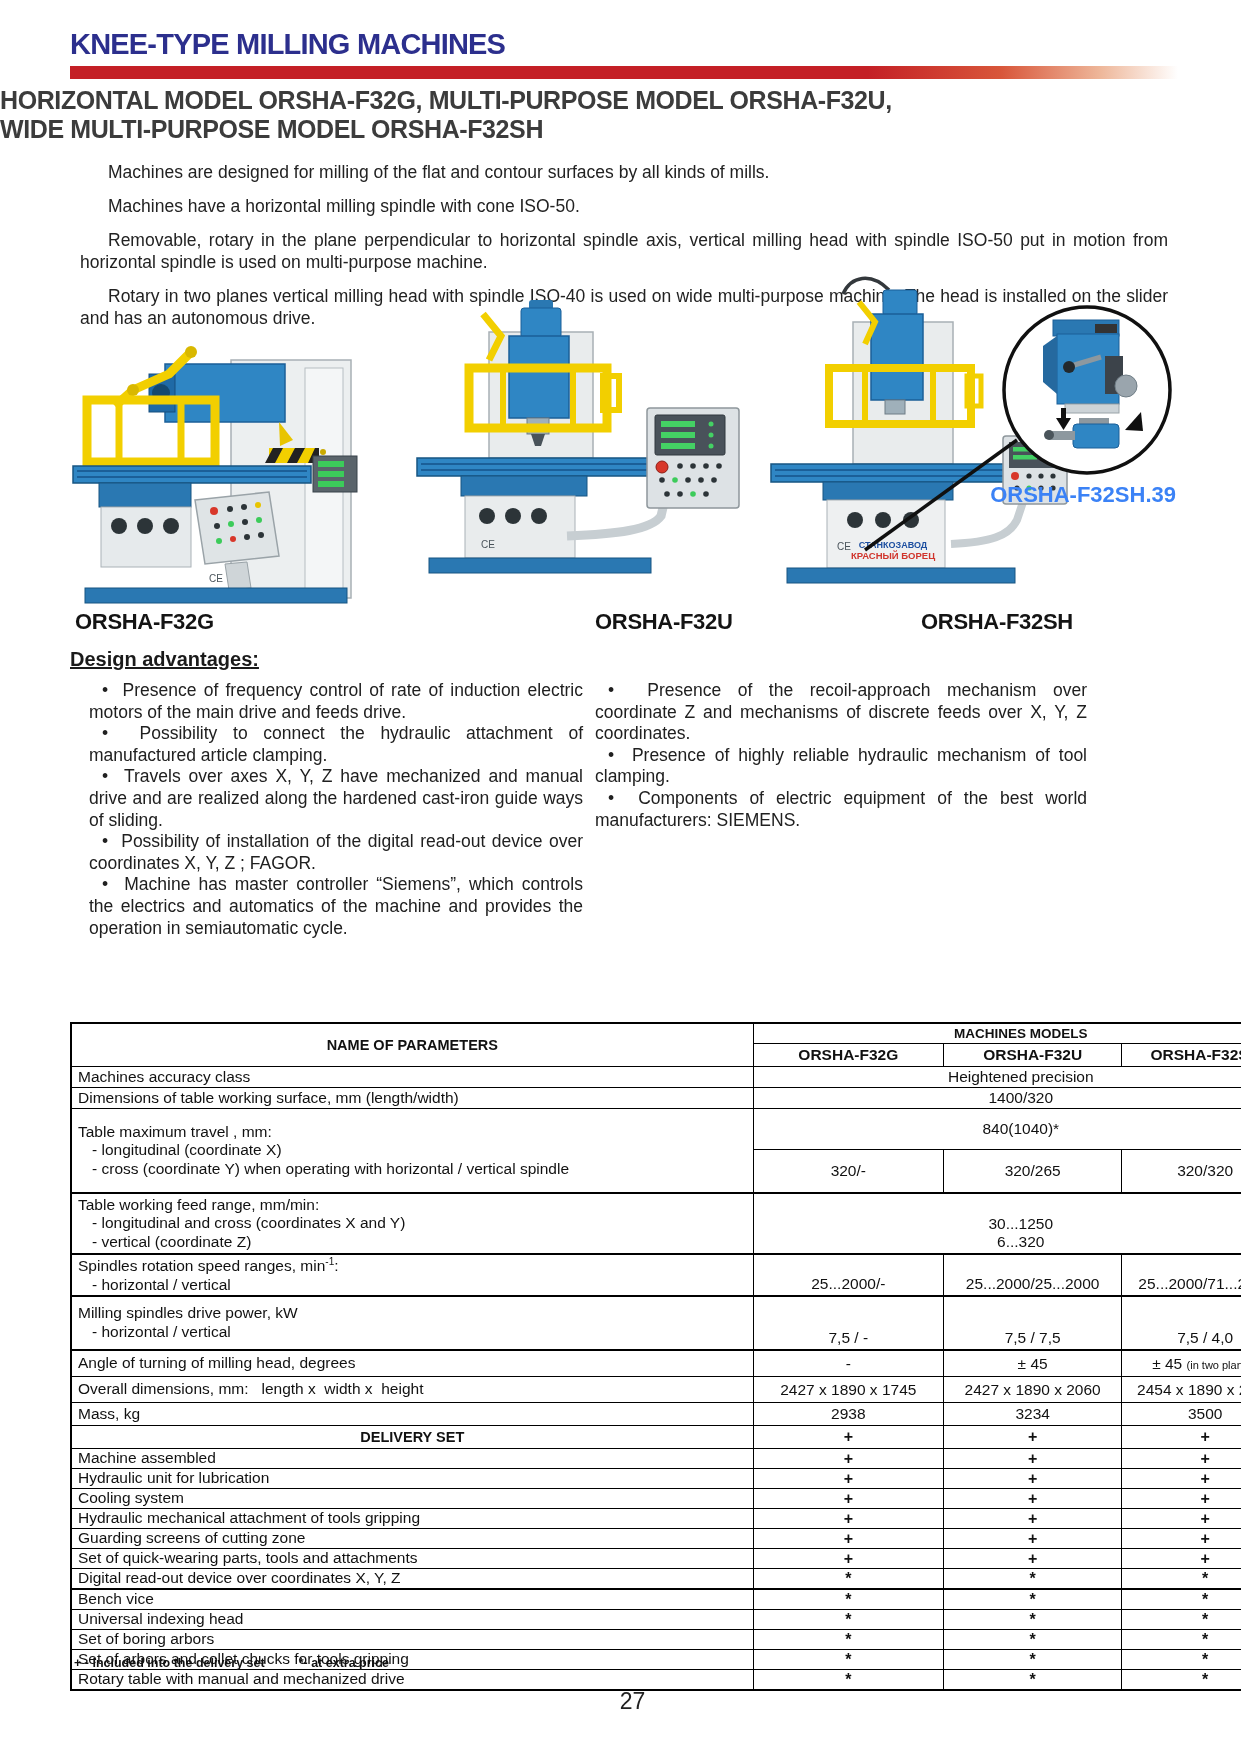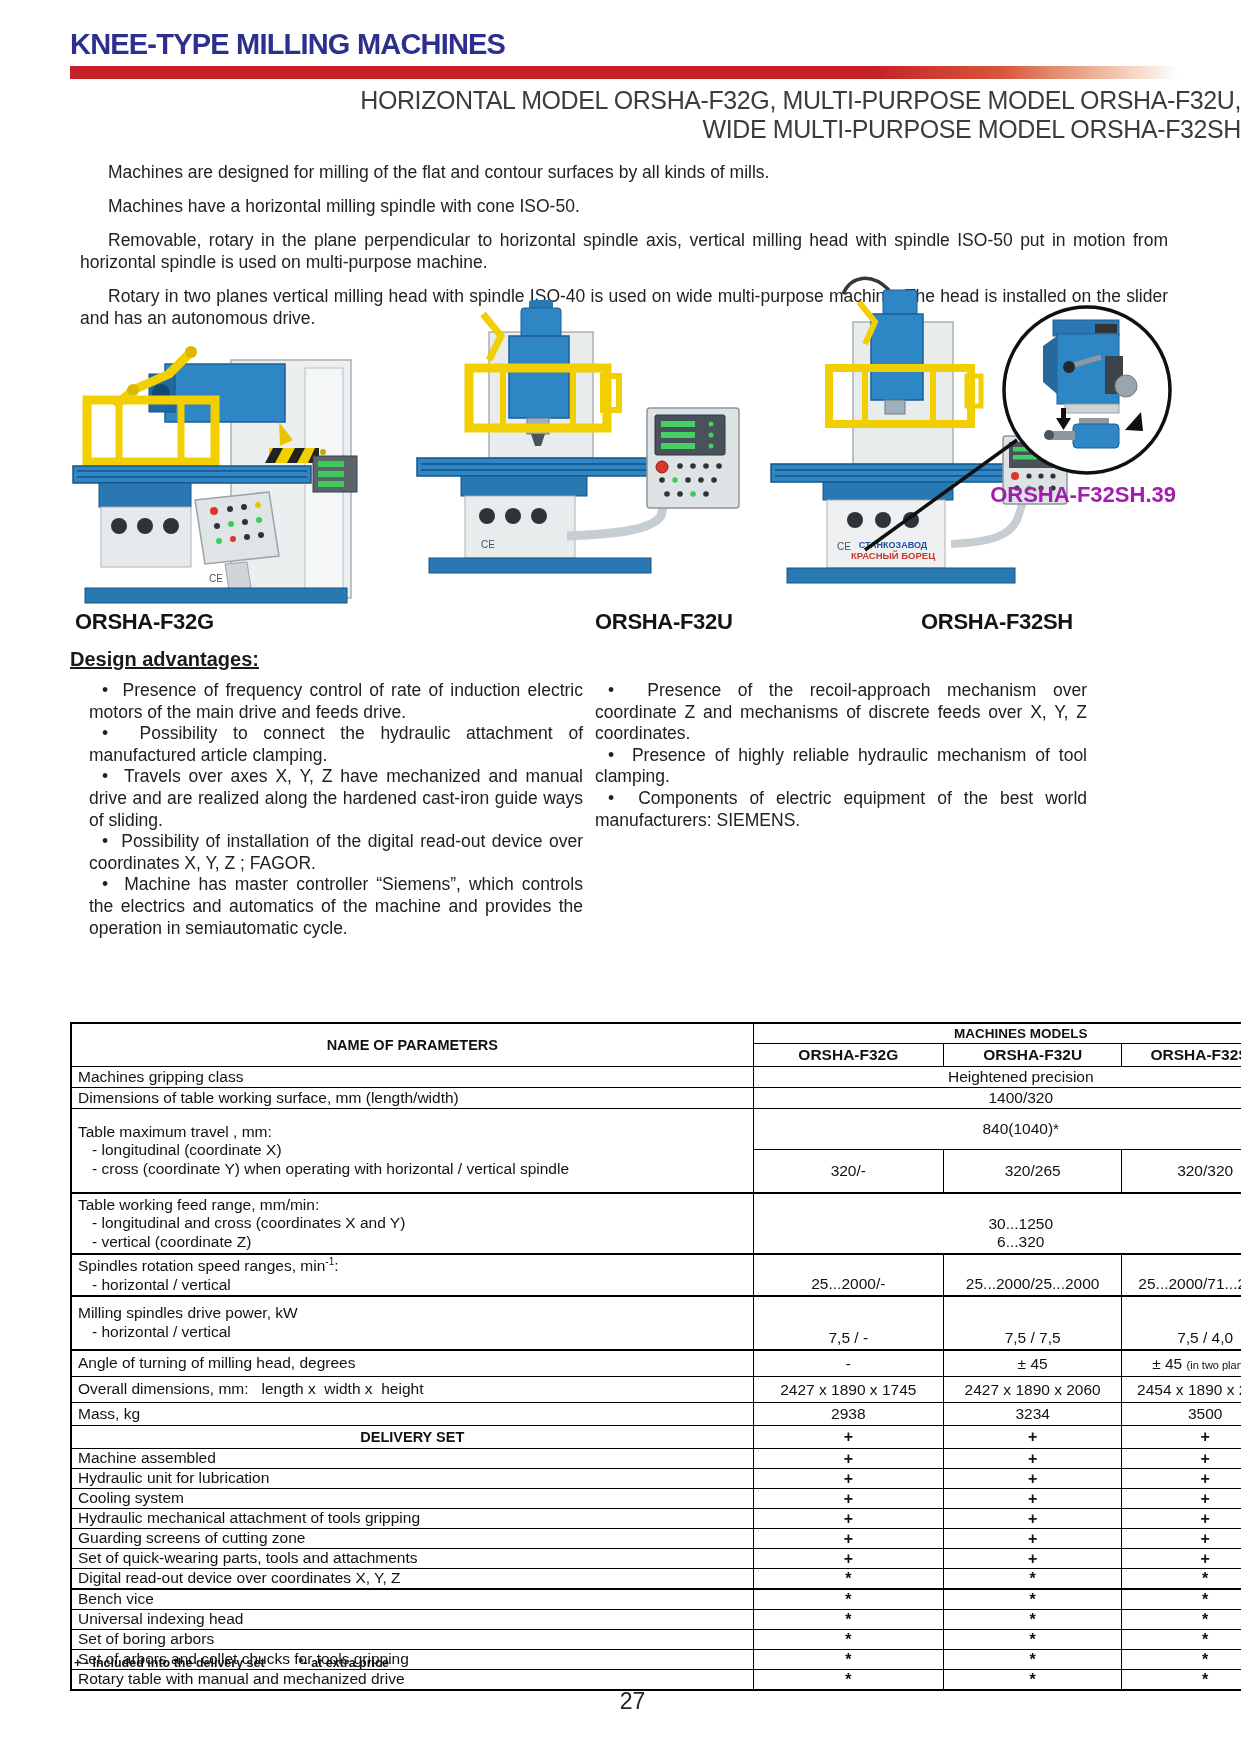--- a/index.html
+++ b/index.html
@@ -5,35 +5,35 @@
   html,body{margin:0;padding:0;background:#ffffff;}
   body{width:1241px;height:1755px;position:relative;font-family:"Liberation Sans",sans-serif;color:#1c1c1c;overflow:hidden;}
   .abs{position:absolute;}
 
   
   .hdr-title{left:70px;top:28px;font-size:29px;font-weight:bold;letter-spacing:-0.8px;color:#2c2f8d;}
   .red-bar{left:70px;top:66px;width:1108px;height:13px;
     background:linear-gradient(to right,#c42026 0%,#c42026 72%,#d8563a 84%,#eeb79a 93%,#ffffff 100%);}
 
   
-  .doc-title{left:0;top:86px;width:1241px;text-align:right;font-size:25px;font-weight:normal;
+  .doc-title{left:0;top:86px;width:1241px;text-align:left;font-size:25px;font-weight:bold;
     color:#3c3c3c;line-height:1.17;letter-spacing:-0.4px;}
 
   
   .intro{left:68px;top:149px;width:1112px;font-size:17.5px;line-height:1.26;text-align:justify;color:#222;}
   .intro p{margin:12px;text-indent:28px;}
 
   
   .figure{left:65px;top:268px;width:1113px;height:378px;}
   .figure svg{width:1113px;height:378px;display:block;}
   .mach-label{position:absolute;font-size:22px;font-weight:bold;color:#141414;letter-spacing:-0.3px;}
   .lbl-g{left:10px;top:341px;}
   .lbl-u{left:530px;top:341px;}
   .lbl-sh{left:856px;top:341px;}
-  .lbl-inset{right:2px;top:214px;font-size:22px;font-weight:bold;color:#a21caf;position:absolute;}
+  .lbl-inset{right:2px;top:214px;font-size:22px;font-weight:bold;color:#3b82f6;position:absolute;}
 
   
   .advantages{left:70px;top:648px;width:1108px;}
   .adv-heading{font-size:20px;font-weight:bold;text-decoration:underline;margin:0 0 9px 0;color:#1a1a1a;}
   .adv-cols{display:flex;gap:12px;}
   .adv-col{font-size:17.5px;line-height:1.235;text-align:justify;color:#202020;}
   .adv-col.left{width:494px;margin-left:19px;}
   .adv-col.right{width:492px;}
   .bullet{margin:0;text-indent:13px;}
   .bullet::before{content:"\2022\a0\a0";}
@@ -285,21 +285,21 @@
     <th rowspan="2" class="params-h">NAME OF PARAMETERS</th>
     <th colspan="3">MACHINES MODELS</th>
   </tr>
   <tr class="trh2">
     <th>ORSHA-F32G</th>
     <th>ORSHA-F32U</th>
     <th>ORSHA-F32SH</th>
   </tr>
 
   <tr class="h20">
-    <td class="pl">Machines gripping class</td>
+    <td class="pl">Machines accuracy class</td>
     <td colspan="3" class="c">Heightened precision</td>
   </tr>
 
   <tr class="h20">
     <td class="pl">Dimensions of table working surface, mm (length/width)</td>
     <td colspan="3" class="c">1400/320</td>
   </tr>
 
   <tr class="h40">
     <td rowspan="2" class="pl">

